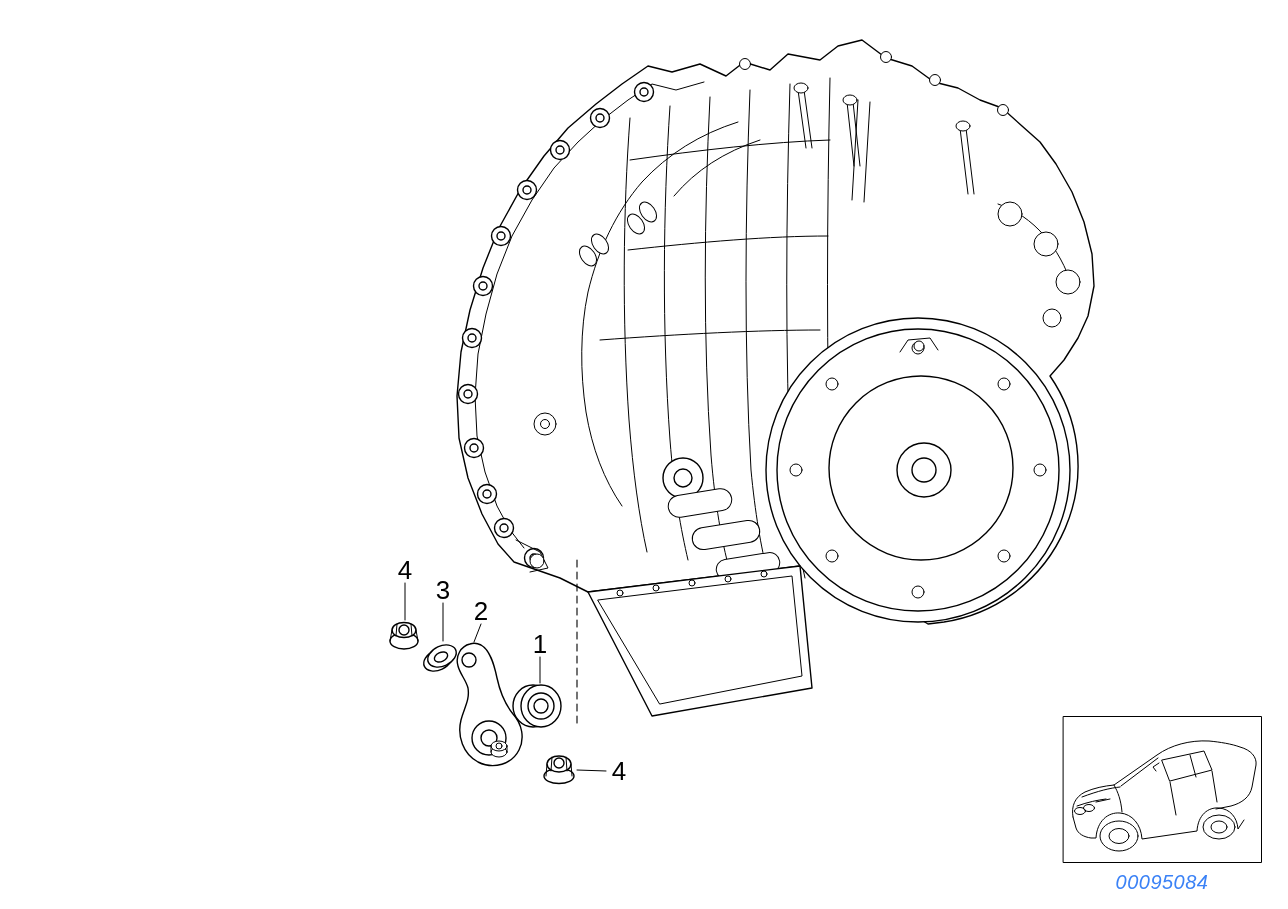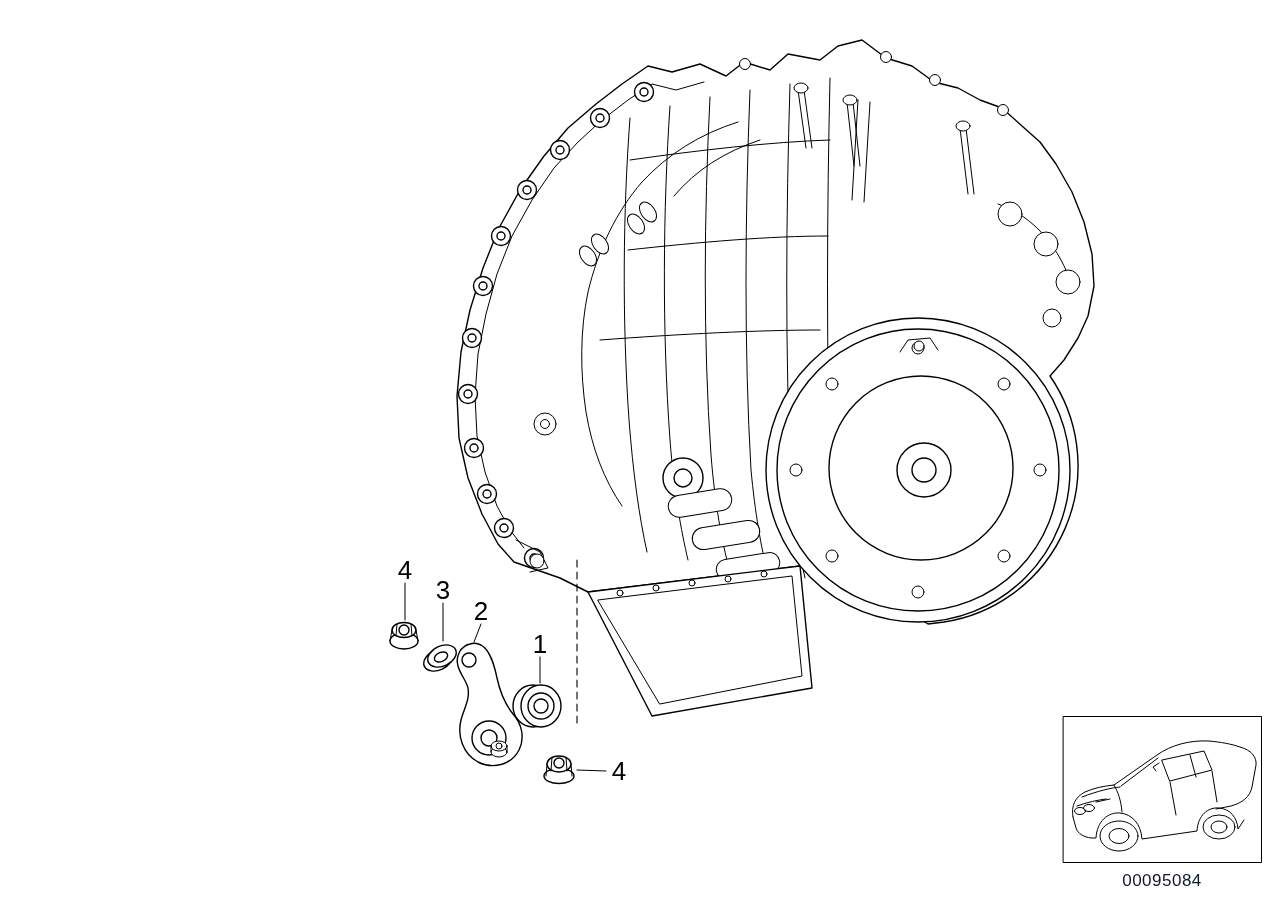--- a/index.html
+++ b/index.html
@@ -14,21 +14,21 @@
   }
   .draw .fw{fill:#ffffff;}
   .draw .thin{stroke-width:1;}
   .draw .dash{stroke-dasharray:7 5;stroke-width:1.1;}
   .callout{
     position:absolute;transform:translate(-50%,-50%);
     font-size:26px;line-height:1;color:#000;cursor:pointer;user-select:none;
   }
   .part-number{
     position:absolute;left:1162px;top:871px;transform:translateX(-50%);
-    font-size:17px;letter-spacing:.5px;color:#0f172a;white-space:nowrap;
+    font-size:20px;letter-spacing:.5px;color:#3b82f6;white-space:nowrap;font-style:italic;
   }
 </style>
 </head>
 <body>
 
 <div class="stage">
 
   <svg class="art draw" viewBox="0 0 1288 909" xmlns="http://www.w3.org/2000/svg">
 
     <g>

